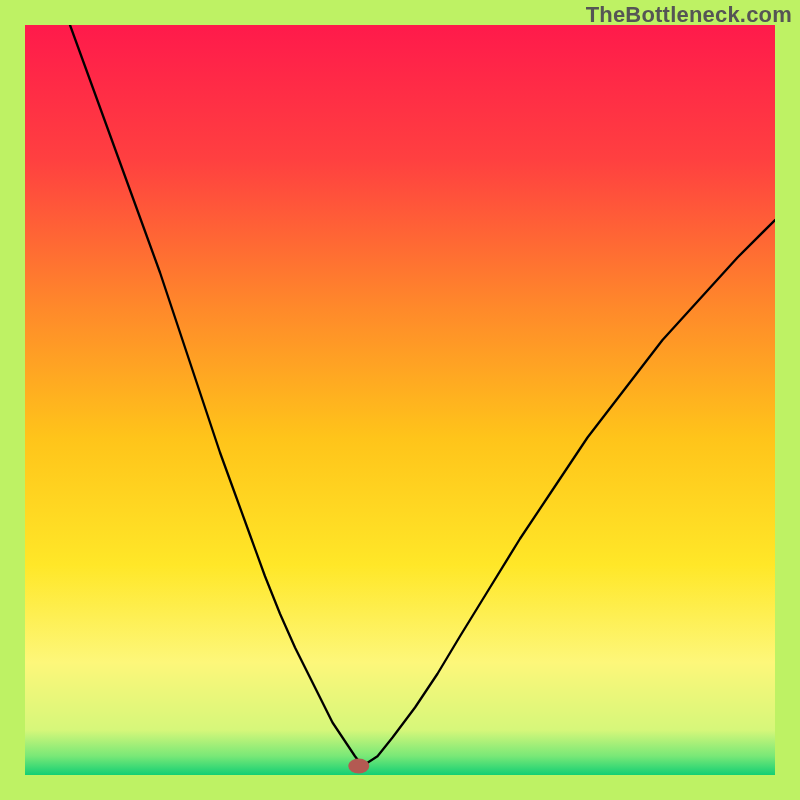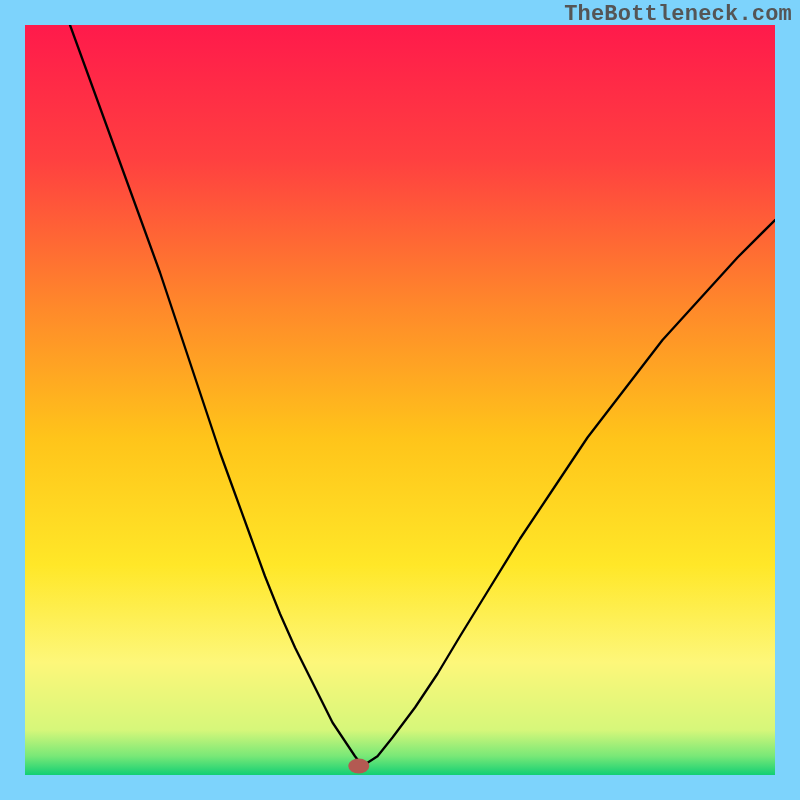--- a/index.html
+++ b/index.html
@@ -9,22 +9,21 @@
     height: 800px;
     background: #000;
     font-family: Arial, Helvetica, sans-serif;
     overflow: hidden;
   }
   .frame {
     position: absolute;
     inset: 0;
     width: 800px;
     height: 800px;
-    background: #7dd3fc;
-    font-family: Liberation Mono, monospace;
+    background: #bef264;
   }
   .plot {
     position: absolute;
     left: 25px;
     top: 25px;
     width: 750px;
     height: 750px;
   }
   .watermark {
     position: absolute;

